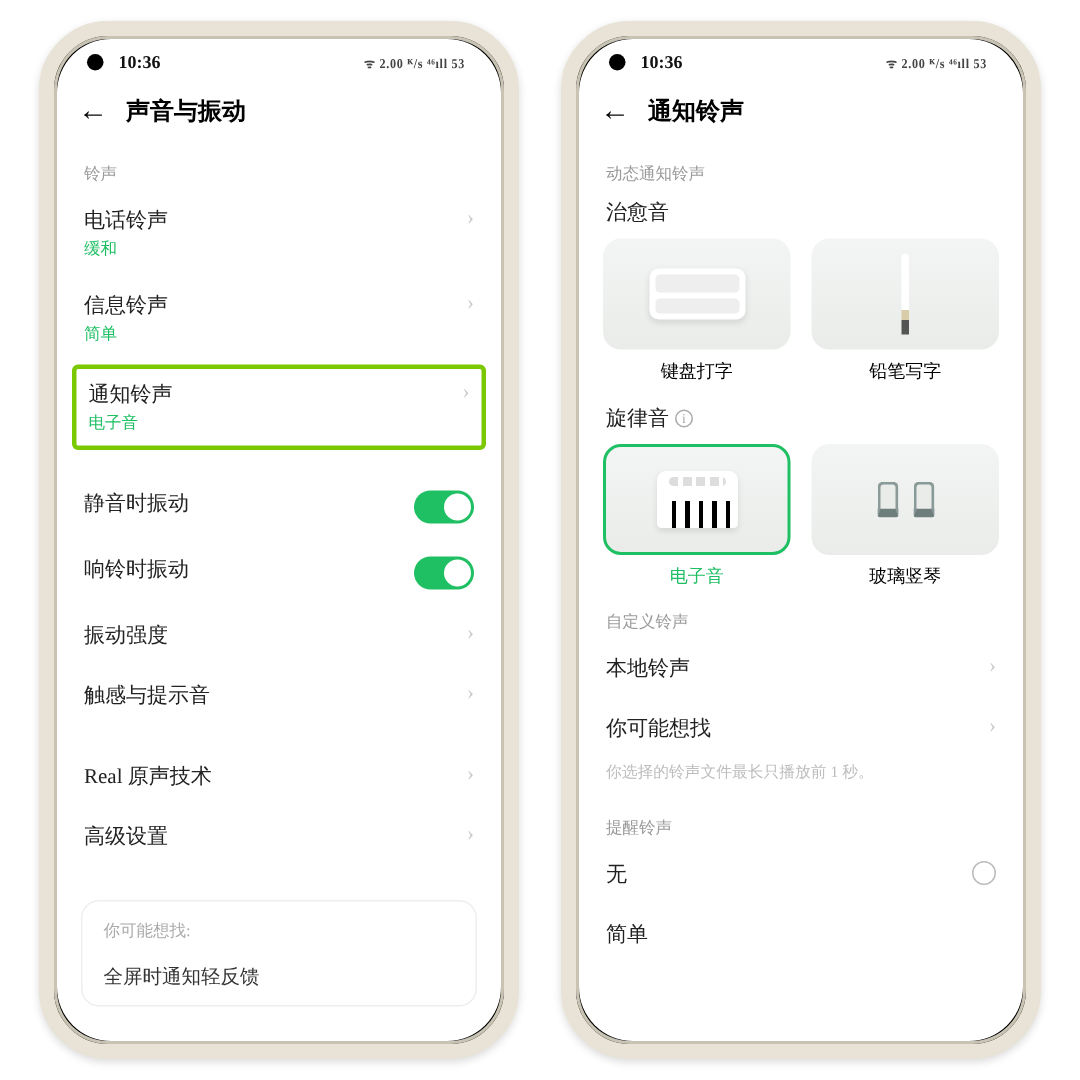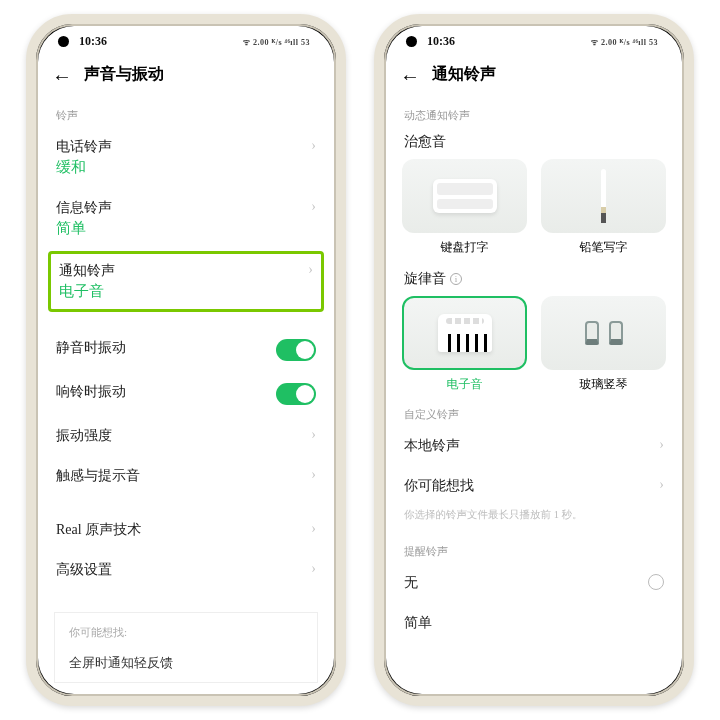--- a/index.html
+++ b/index.html
@@ -35,34 +35,34 @@
   .back { font-size:20px; line-height:1; padding:2px 6px 2px 0; cursor:pointer; }
   .hdr h1 { font-size:16px; font-weight:600; margin-left:6px; }
   .content { padding:0 16px 20px; overflow:hidden; }
   .sect { font-size:11px; color:#9a9a9a; margin:14px 2px 4px; }
   .row {
     display:flex; align-items:flex-start; justify-content:space-between;
     padding:11px 2px; cursor:pointer;
   }
   .row .titles { display:flex; flex-direction:column; }
   .row .t { font-size:14px; color:#222; }
-  .row .s { font-size:15px; color:#1fbf63; margin-top:2px; }
+  .row .s { font-size:11px; color:#1fbf63; margin-top:2px; }
   .chev { color:#c8c8c8; font-size:14px; }
   .hl { border:3px solid #7ac800; border-radius:4px; margin:2px -6px; padding:8px 8px !important; }
   .toggle {
     width:40px; height:22px; border-radius:11px; background:#1fbf63;
     position:relative;
   }
   .toggle::after {
     content:""; position:absolute; right:2px; top:2px;
     width:18px; height:18px; border-radius:50%; background:#fff;
   }
   .gap { height:14px; }
   .hint-box {
-    margin-top:22px; border:1px solid #eee; border-radius:0;
+    margin-top:22px; border:1px solid #eee; border-radius:12px;
     padding:12px 14px 0;
   }
   .hint-box .ht { font-size:11px; color:#aaa; margin-bottom:10px; }
   .hint-box .hi { font-size:13px; color:#333; padding:4px 0 10px; }
 
   
   .tile-row { display:flex; gap:14px; margin:6px 0 6px; }
   .tile { flex:1; text-align:center; cursor:pointer; }
   .tile .img {
     height:74px; border-radius:12px;

